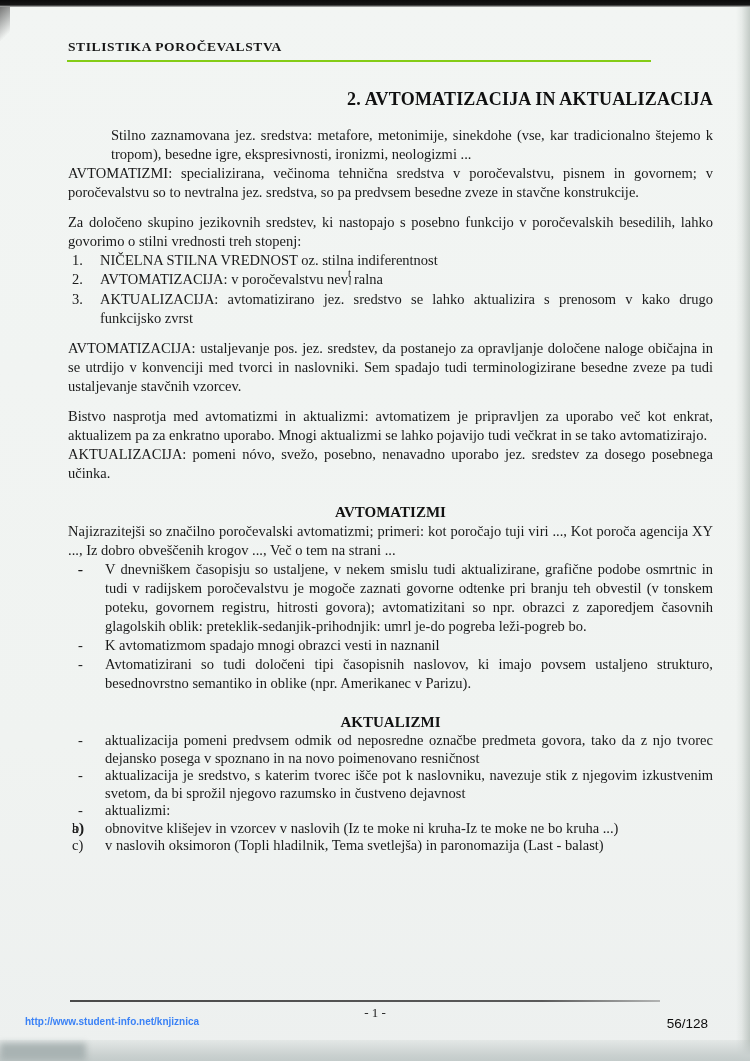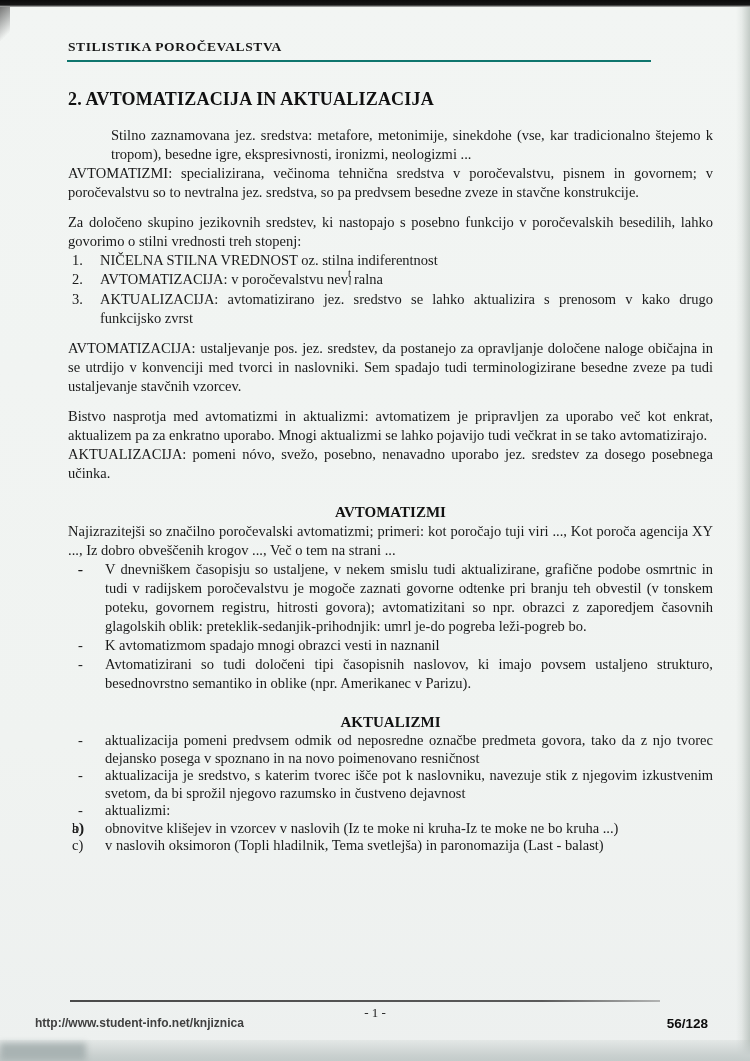--- a/index.html
+++ b/index.html
@@ -17,26 +17,26 @@
   .edge-corner{position:absolute;top:7px;left:0;width:10px;height:34px;
     background:linear-gradient(135deg,rgba(20,20,20,.55),rgba(20,20,20,0) 80%);}
   .edge-right{position:absolute;top:7px;right:0;width:14px;height:1054px;
     background:linear-gradient(270deg,rgba(148,160,153,.5),rgba(148,160,153,.12) 60%,rgba(148,160,153,0));}
   .edge-bottom{position:absolute;bottom:0;left:0;width:750px;height:21px;
     background:linear-gradient(180deg,rgba(170,180,178,.15),#c9d0cf 75%,#c3cbca);}
   .edge-bottom-left{position:absolute;bottom:0;left:0;width:86px;height:18px;
     background:#a9b3b3;filter:blur(3px);}
   
   .page-header{margin:0 0 0 67px;width:583px;padding:37px 0 5px 1px;
-    border-bottom:2px solid #0f766e;}
+    border-bottom:2px solid #84cc16;}
   .header-title{font-weight:bold;font-size:13.5px;letter-spacing:.6px;color:#161616;}
   
   .body-text{margin:0 37px 0 68px;font-size:14.5px;line-height:19px;text-align:justify;}
   h1.doc-title{font-size:18px;line-height:22px;letter-spacing:.2px;margin:26px 0 0 0;
-    font-weight:bold;color:#101010;text-align:left;}
+    font-weight:bold;color:#101010;text-align:right;}
   .p{margin:0;}
   .first{margin-top:16px;margin-left:43px;}
   .block{margin-top:11px;}
   h2.sec{font-size:15px;line-height:19px;margin:20px 0 0 0;font-weight:bold;text-align:center;color:#111;}
   .b{font-weight:normal;}
   
   .nitem{position:relative;padding-left:32px;margin:0;}
   .nmark{position:absolute;left:4px;top:0;}
   
   .ditem{position:relative;padding-left:37px;margin:0;}
@@ -49,24 +49,24 @@
   
   .ins{position:relative;top:-7px;display:inline-block;width:6px;font-size:11.5px;
     transform:rotate(3deg);color:#2a2a2a;}
   .ins::after{content:"";position:absolute;left:2px;top:12px;width:1px;height:9px;background:#3a3a3a;}
   
   .footer{position:absolute;left:0;top:0;width:750px;height:1061px;pointer-events:none;}
   .footer-rule{position:absolute;left:70px;top:1000px;width:590px;height:2px;
     background:linear-gradient(90deg,#4a4a4a,#5a5a5a 80%,rgba(90,90,90,.4));}
   .page-num{position:absolute;left:0;top:1005px;width:750px;text-align:center;
     font-size:13px;color:#222;}
-  .footer-url{position:absolute;left:35px;top:1016px;font-family:"Liberation Sans","DejaVu Sans",sans-serif;
-    font-weight:bold;font-size:12px;color:#404040;}
+  .footer-url{position:absolute;left:25px;top:1016px;font-family:"Liberation Sans","DejaVu Sans",sans-serif;
+    font-weight:bold;font-size:10px;color:#3b82f6;}
   .footer-count{position:absolute;right:42px;top:1016px;font-family:"Liberation Sans","DejaVu Sans",sans-serif;
-    font-weight:bold;font-size:13.5px;color:#0c0c0c;}
+    font-weight:normal;font-size:13.5px;color:#0c0c0c;}
 </style>
 </head>
 <body>
 
 <div class="scan-page">
 
   <div class="edge-top"></div>
   <div class="edge-corner"></div>
   <div class="edge-right"></div>
   <div class="edge-bottom"></div>

